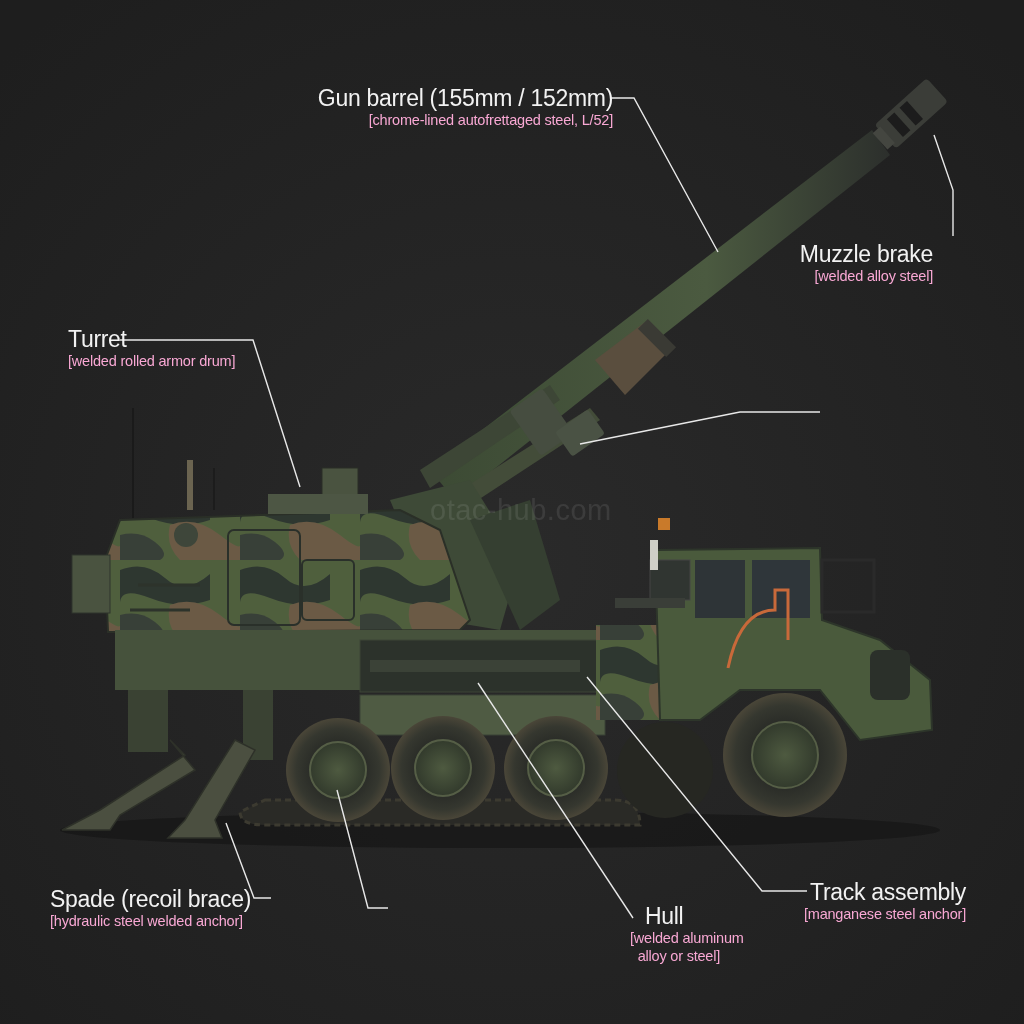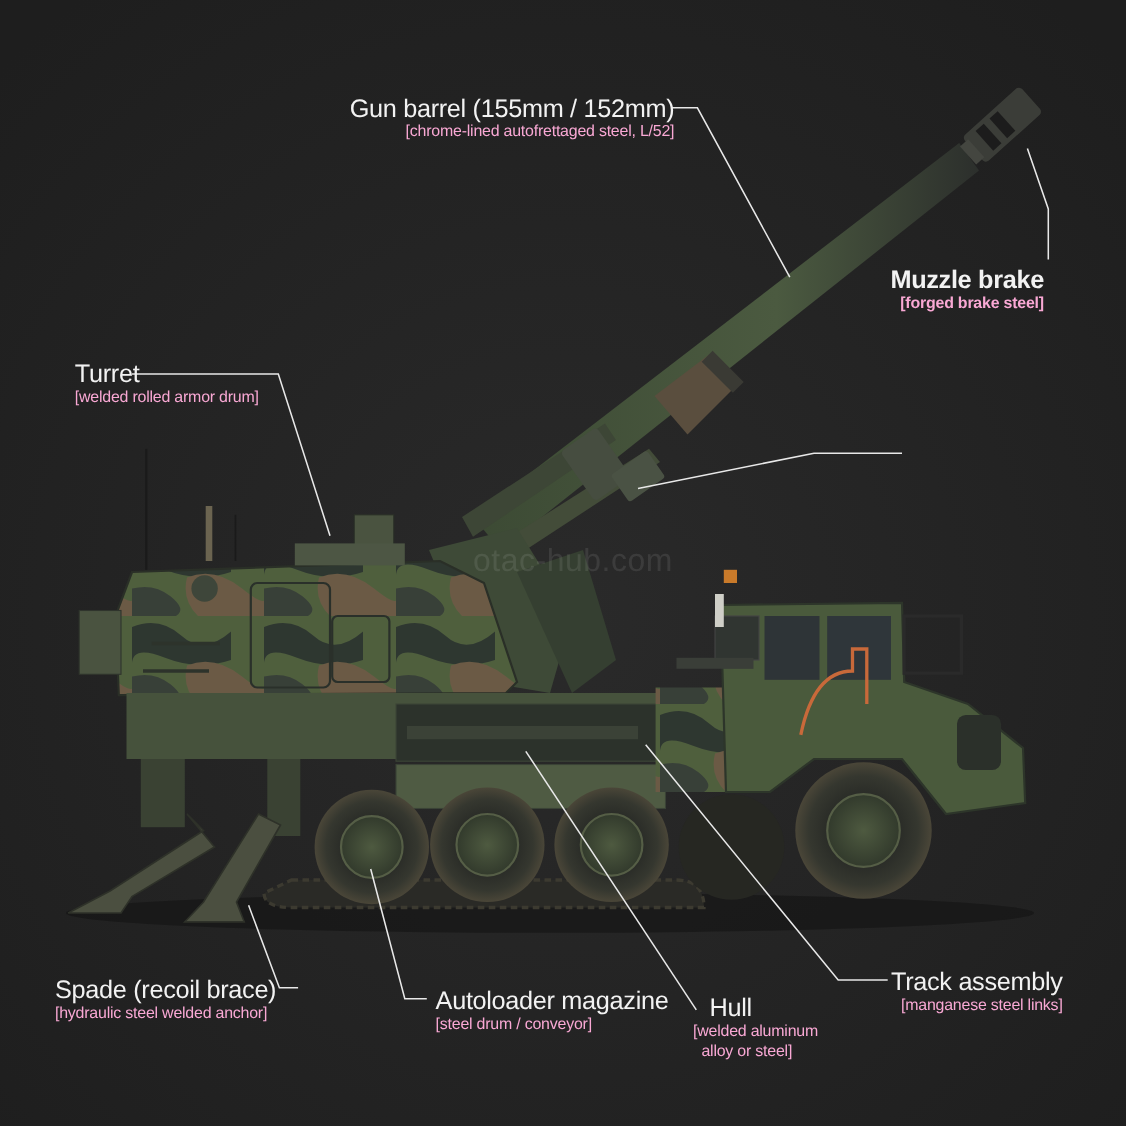--- a/index.html
+++ b/index.html
@@ -149,45 +149,41 @@
     </g>
   </svg>
 
   <div class="watermark">otac-hub.com</div>
 
   <div class="label right" style="left:315px; top:85px; width:298px;">
     <div class="name">Gun barrel (155mm / 152mm)</div>
     <div class="mat">[chrome-lined autofrettaged steel, L/52]</div>
   </div>
 
-  <div class="label right" style="left:784px; top:241px; width:165px;font-weight:bold;">
+  <div class="label right" style="left:768px; top:241px; width:165px;">
     <div class="name">Muzzle brake</div>
-    <div class="mat">[forged brake steel]</div>
+    <div class="mat">[welded alloy steel]</div>
   </div>
 
   <div class="label" style="left:68px; top:326px;">
     <div class="name">Turret</div>
     <div class="mat">[welded rolled armor drum]</div>
   </div>
 
 
   <div class="label" style="left:50px; top:886px;">
     <div class="name">Spade (recoil brace)</div>
     <div class="mat">[hydraulic steel welded anchor]</div>
   </div>
 
-  <div class="label" style="left:396px; top:896px;">
-    <div class="name">Autoloader magazine</div>
-    <div class="mat">[steel drum / conveyor]</div>
-  </div>
 
   <div class="label" style="left:630px; top:903px;">
     <div class="name" style="padding-left:15px;">Hull</div>
     <div class="mat hull-mat">[welded aluminum
   alloy or steel]</div>
   </div>
 
   <div class="label right" style="left:780px; top:879px; width:186px;">
     <div class="name">Track assembly</div>
-    <div class="mat">[manganese steel links]</div>
+    <div class="mat">[manganese steel anchor]</div>
   </div>
 
 </div>
 
 </body></html>

